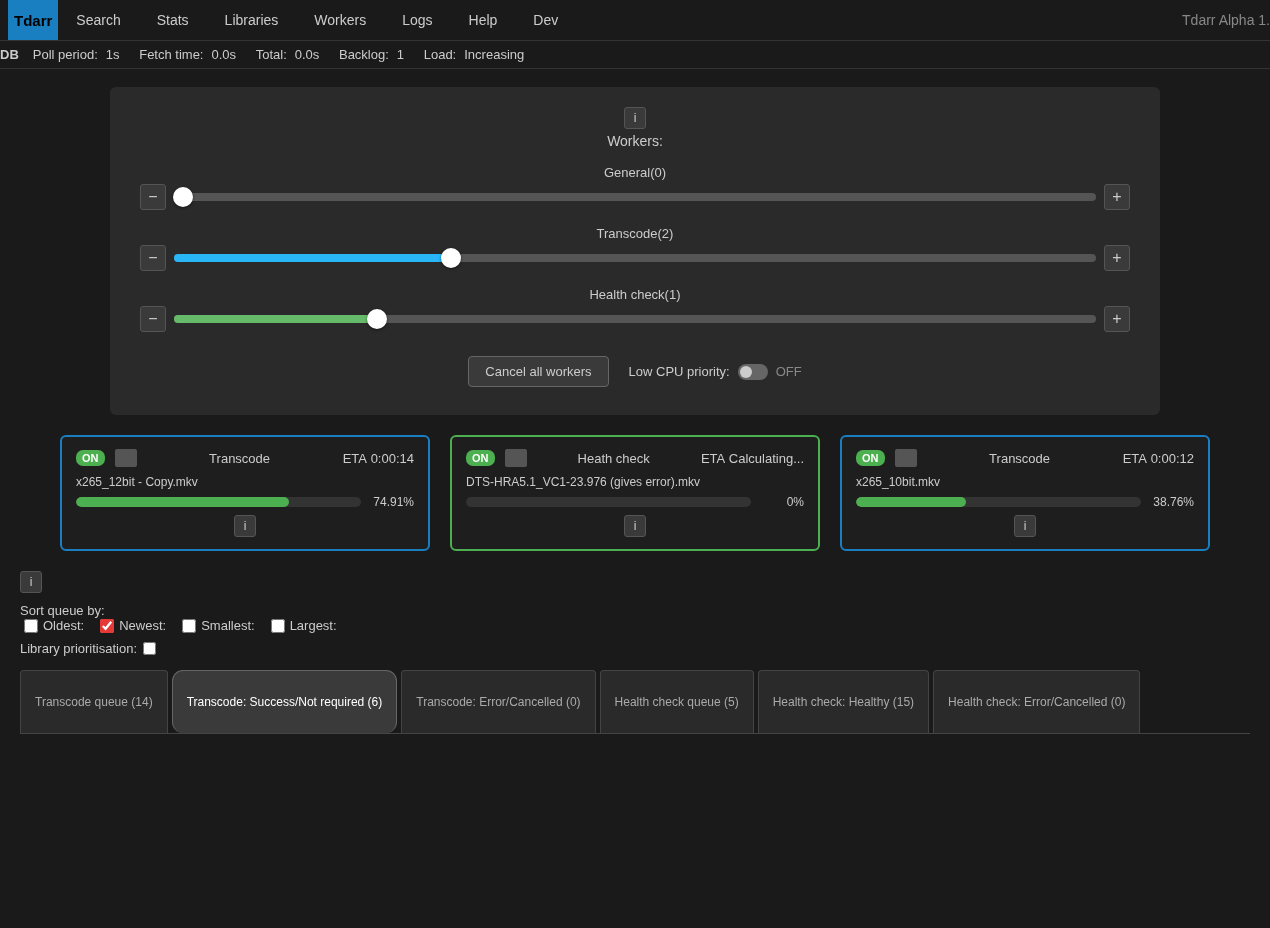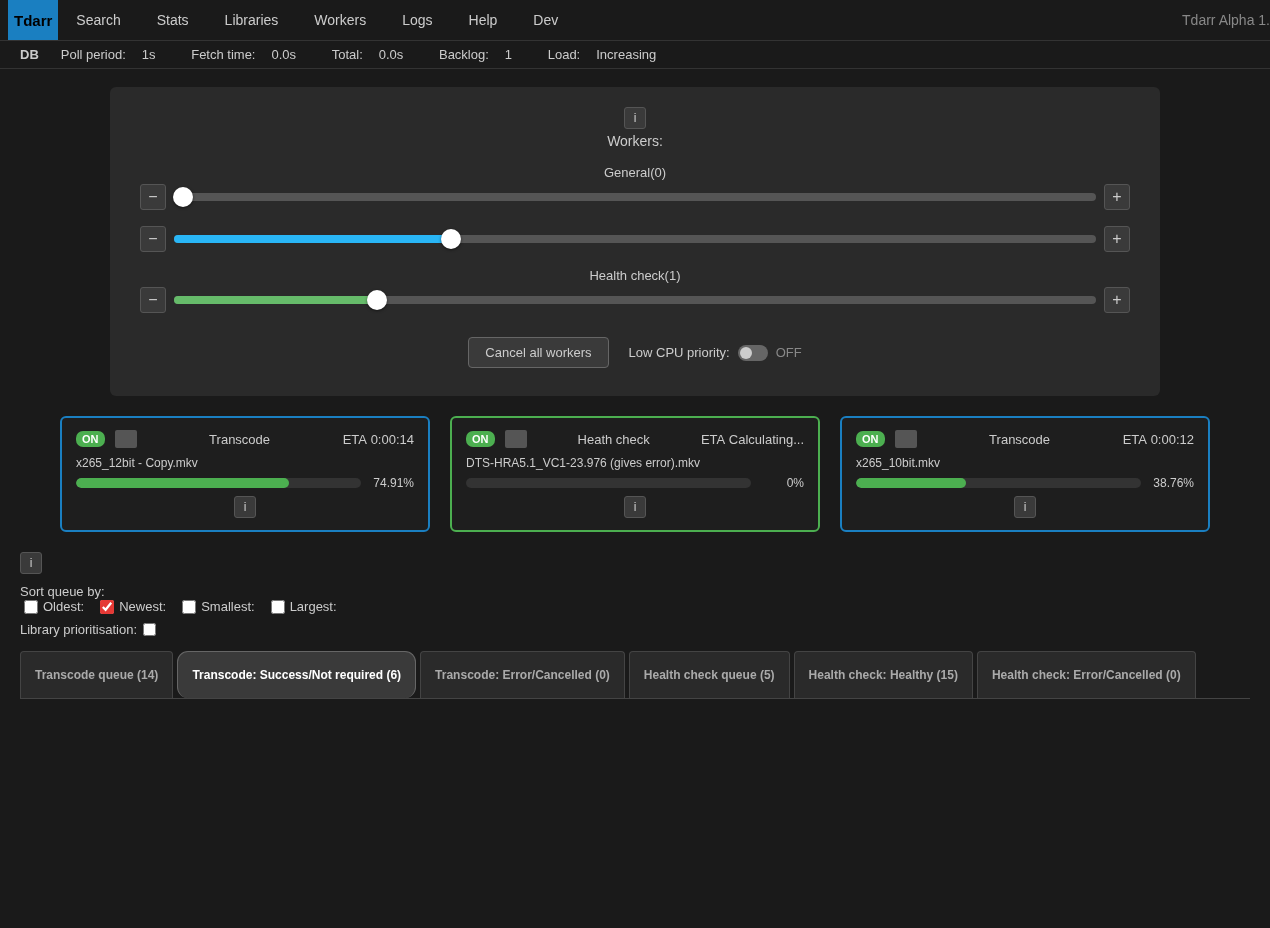--- a/index.html
+++ b/index.html
@@ -44,23 +44,23 @@
       margin-left: auto;
       color: #888;
       font-size: 14px;
     }
 
     
     .status-bar {
       display: flex;
       align-items: flex-start;
       background: #1a1a1a;
-      padding: 6px 20px;
+      padding: 6px 0;
       border-bottom: 1px solid #333;
-      gap: 16px;
+      gap: 8px;
       font-size: 13px;
       color: #ccc;
     }
     .status-db {
       font-weight: bold;
       color: #ccc;
       margin-right: 6px;
     }
     .status-item { margin-right: 0; }
 
@@ -337,29 +337,28 @@
     }
 
     
     .tabs-row {
       display: flex;
       gap: 4px;
       flex-wrap: wrap;
       border-bottom: 1px solid #444;
     }
     .tab {
-      padding: 16px 14px;
+      padding: 24px 14px;
       border-radius: 4px 4px 0 0;
       cursor: pointer;
       font-size: 12px;
       color: #aaa;
       background: #2a2a2a;
       border: 1px solid #444;
       border-bottom: none;
-      font-weight: bold;
     }
     .tab.active {
       background: #3a3a3a;
       color: #fff;
       border-color: #666;
       border-radius: 11px;
     }
 
     
     input[type=checkbox] { accent-color: #1a7fc1; }
@@ -411,20 +410,21 @@
         <button class="slider-btn">−</button>
         <div class="slider-track">
           <div class="slider-fill" style="width:1%; background:#aaa;"></div>
           <div class="slider-thumb" style="left:1%;"></div>
         </div>
         <button class="slider-btn">+</button>
       </div>
     </div>
 
     <div class="slider-row">
+      <div class="slider-label">Transcode(2)</div>
       <div class="slider-controls">
         <button class="slider-btn">−</button>
         <div class="slider-track">
           <div class="slider-fill" style="width:30%; background:#29b6f6;"></div>
           <div class="slider-thumb" style="left:30%;"></div>
         </div>
         <button class="slider-btn">+</button>
       </div>
     </div>
 

